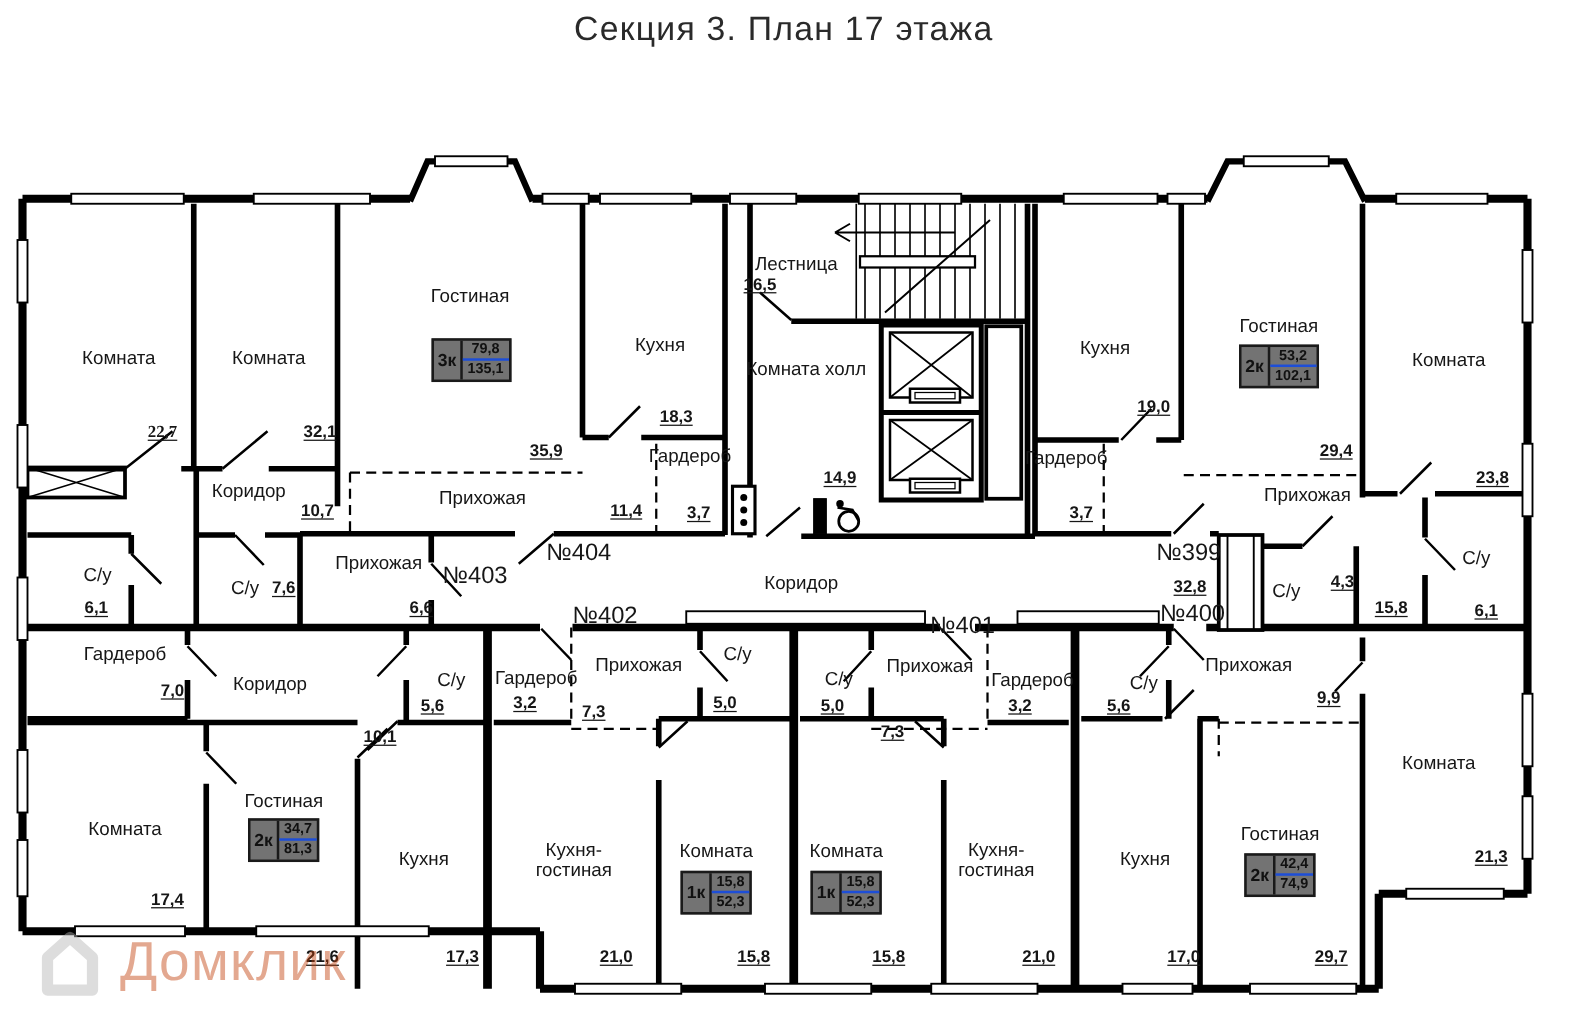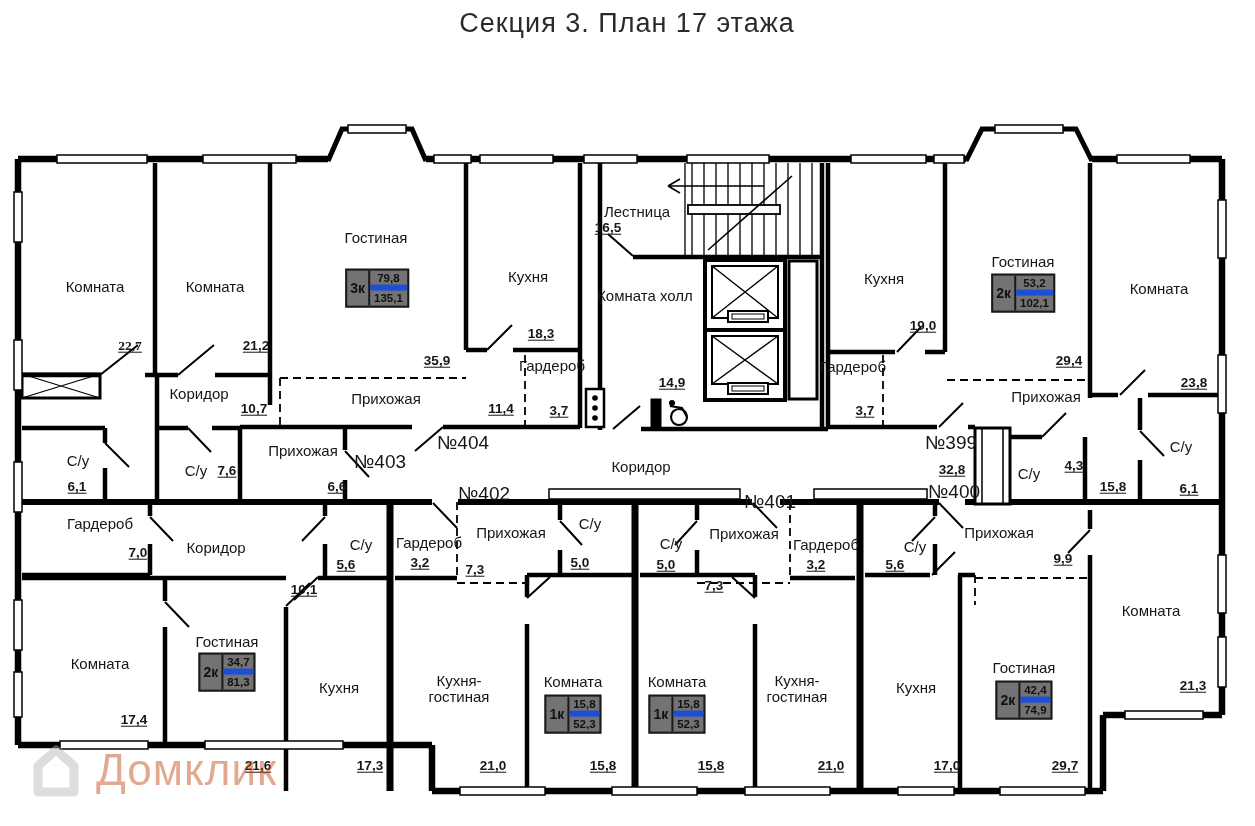--- a/index.html
+++ b/index.html
@@ -13,21 +13,21 @@
   .lbl{position:absolute;transform:translate(-50%,-50%);white-space:pre;text-align:center;
        line-height:1.08;color:#161616;}
   .room{font-size:15px;}
   .area{font-size:13.5px;font-weight:bold;text-decoration:underline;text-underline-offset:2px;}
   .apt{font-size:19px;}
   .badge{position:absolute;transform:translate(-50%,-50%);display:inline-flex;align-items:stretch;
          border:2px solid #1a1a1a;background:#737373;}
   .badge .r{display:flex;align-items:center;padding:0 3px;font-size:14px;font-weight:bold;color:#111;}
   .badge .ar{display:flex;flex-direction:column;border-left:2px solid #1a1a1a;}
   .badge .ar span{padding:0 4px;font-size:11.5px;font-weight:bold;line-height:1.25;text-align:center;color:#111;}
-  .badge .ar span:first-child{border-bottom:6px solid #1d4ed8;}
+  .badge .ar span:first-child{border-bottom:2px solid #1d4ed8;}
   #watermark{position:absolute;left:28px;top:742px;display:flex;align-items:center;gap:12px;
              opacity:.45;}
   #watermark .wm-text{font-size:44px;color:#c2410c;font-weight:500;letter-spacing:1px;}
 </style>
 </head>
 <body>
 
 <div id="stage">
 
   <div id="plan-title">Секция 3. План 17 этажа</div>
@@ -219,21 +219,21 @@
       <span class="lbl room" style="left: 677px; top: 682px;">Комната</span>
       <span class="lbl room" style="left: 797px; top: 689px;">Кухня-
 гостиная</span>
       <span class="lbl room" style="left: 915px; top: 547px;">С/у</span>
       <span class="lbl room" style="left: 916px; top: 688px;">Кухня</span>
       <span class="lbl room" style="left: 999px; top: 533px;">Прихожая</span>
       <span class="lbl room" style="left: 1024px; top: 668px;">Гостиная</span>
       <span class="lbl room" style="left: 1151px; top: 611px;">Комната</span>
       <span class="lbl room" style="left: 641px; top: 467px;">Коридор</span>
       <span class="lbl area" style="left: 130px; top: 346px; font-family: Liberation Serif, serif;">22,7</span>
-      <span class="lbl area" style="left: 256px; top: 346px;">21,2</span>
+      <span class="lbl area" style="left: 256px; top: 346px;">32,1</span>
       <span class="lbl area" style="left: 437px; top: 361px;">35,9</span>
       <span class="lbl area" style="left: 541px; top: 334px;">18,3</span>
       <span class="lbl area" style="left: 559px; top: 411px;">3,7</span>
       <span class="lbl area" style="left: 501px; top: 409px;">11,4</span>
       <span class="lbl area" style="left: 254px; top: 409px;">10,7</span>
       <span class="lbl area" style="left: 77px; top: 487px;">6,1</span>
       <span class="lbl area" style="left: 227px; top: 471px;">7,6</span>
       <span class="lbl area" style="left: 337px; top: 487px;">6,6</span>
       <span class="lbl area" style="left: 608px; top: 228px;">16,5</span>
       <span class="lbl area" style="left: 672px; top: 383px;">14,9</span>

